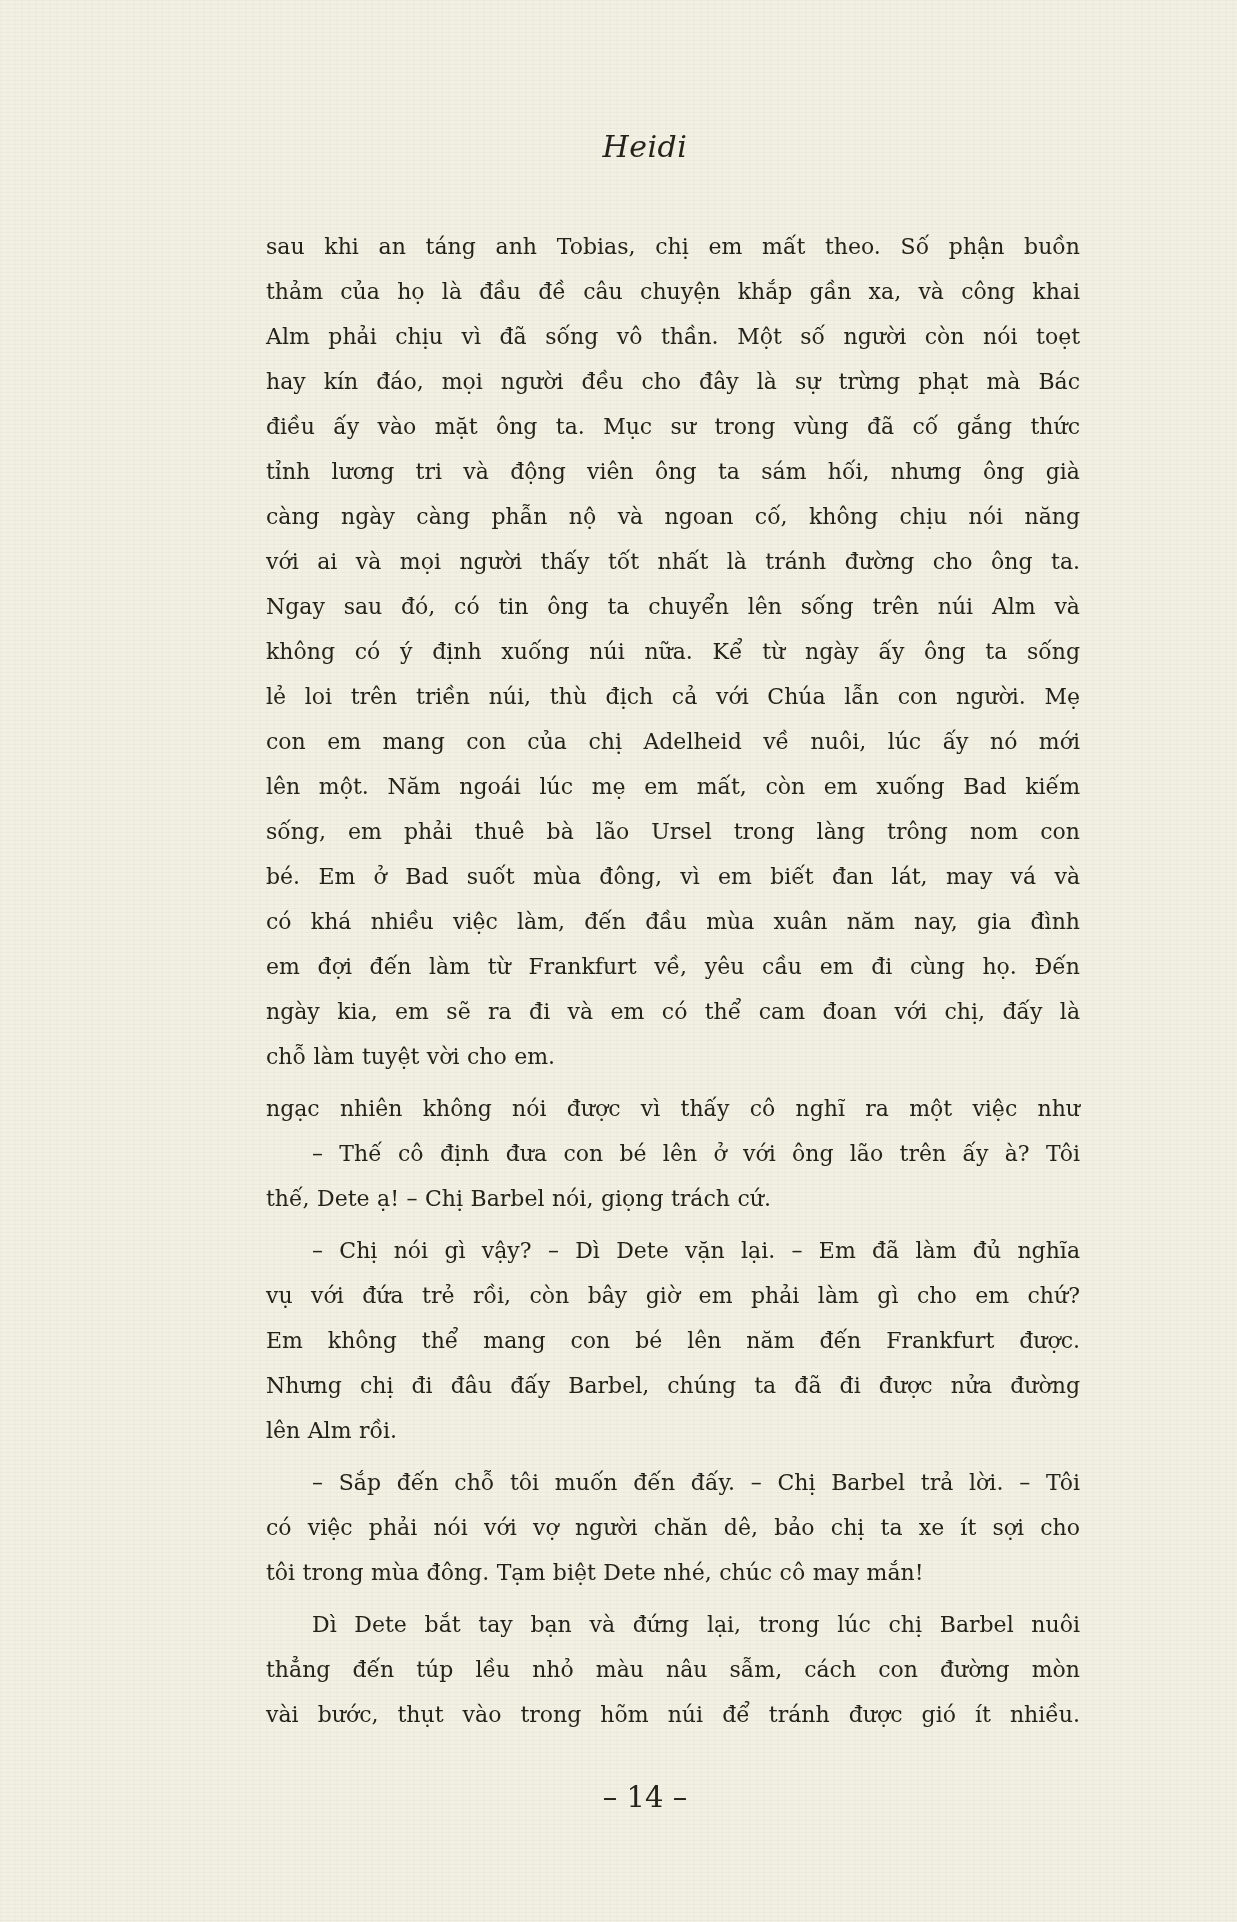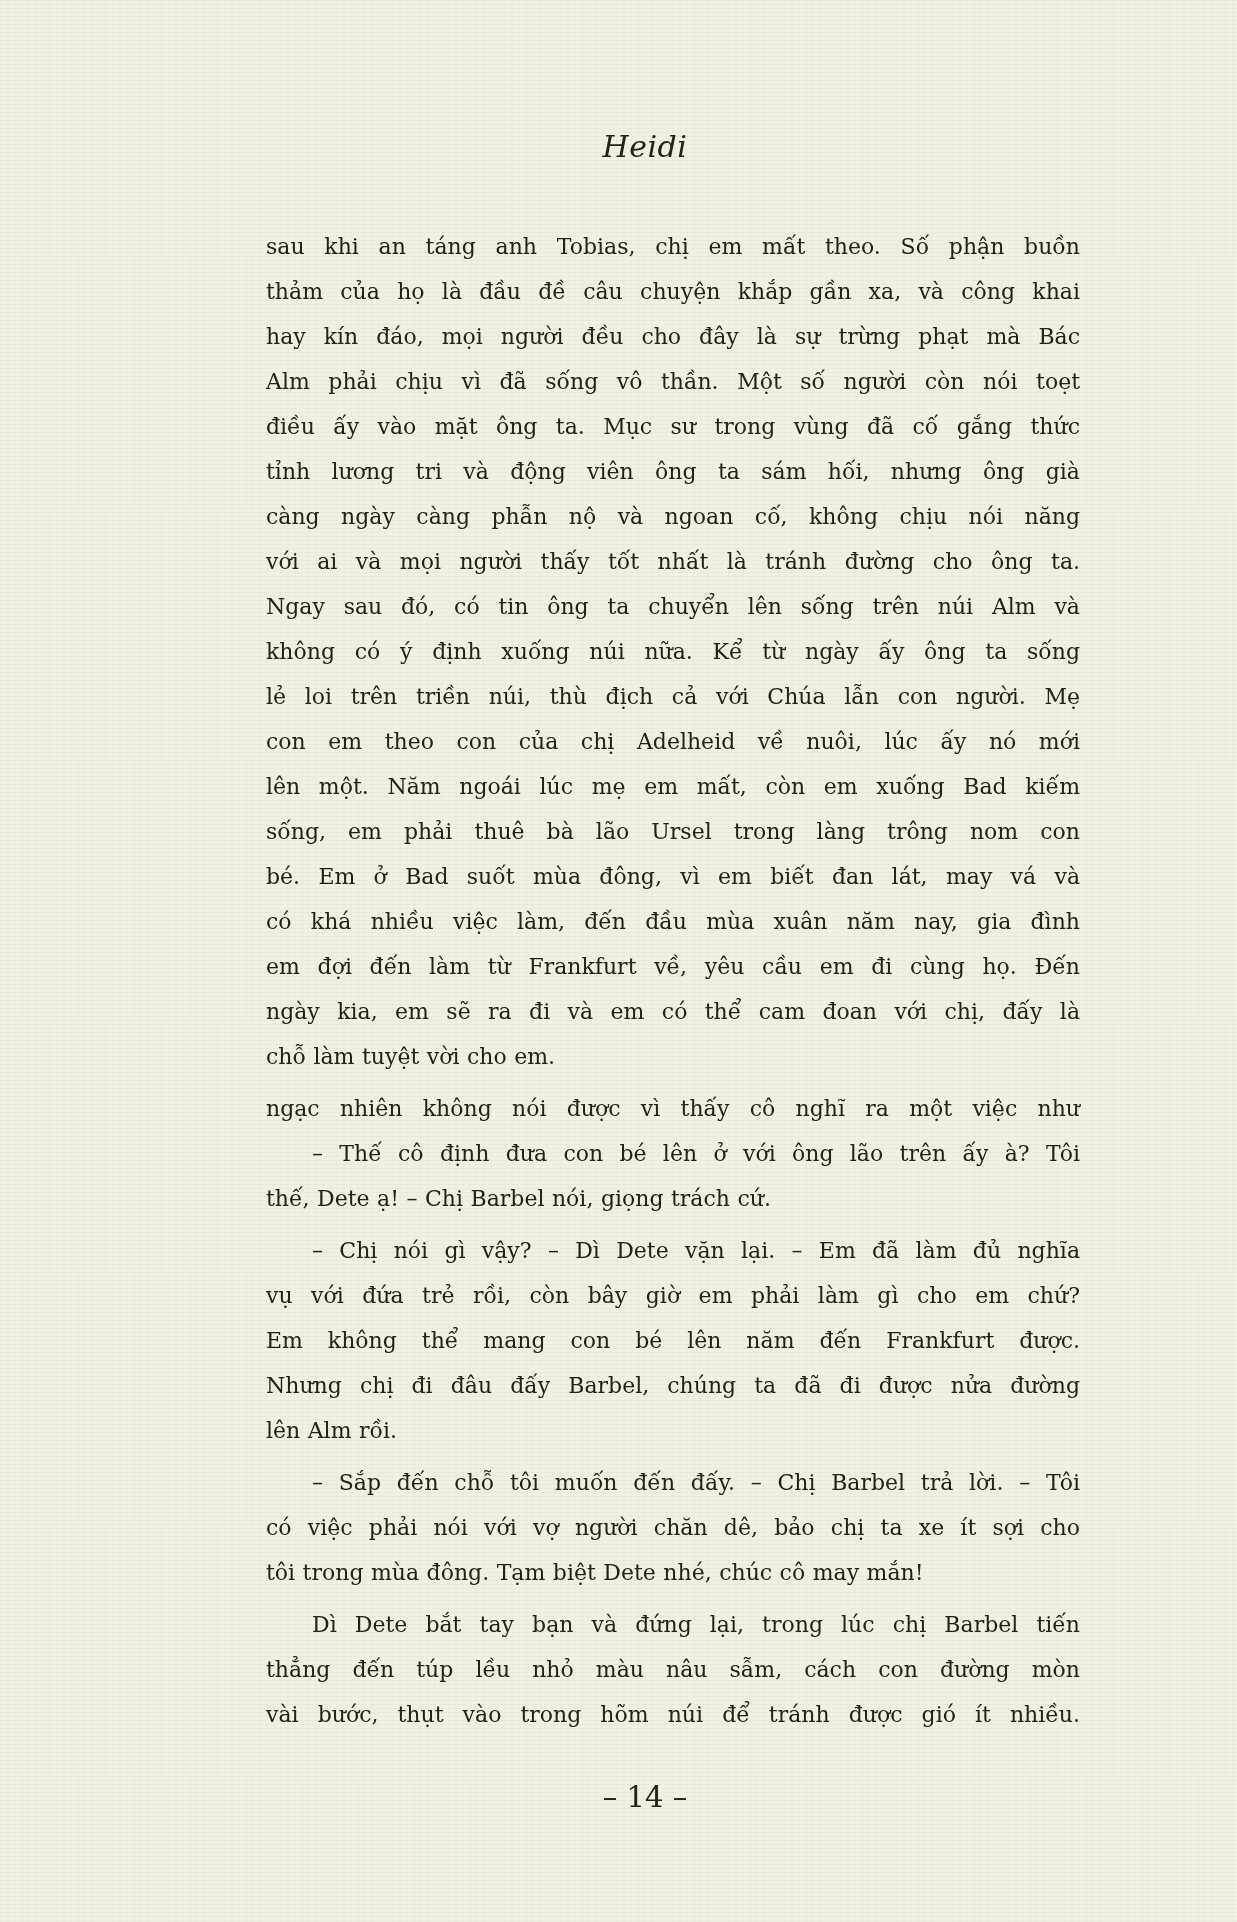--- a/index.html
+++ b/index.html
@@ -82,30 +82,30 @@
 </head>
 <body>
 
 <div class="page">
   <div class="running-head">Heidi</div>
 
   <div class="body-text">
       <div class="para">
         <div class="line">sau khi an táng anh Tobias, chị em mất theo. Số phận buồn</div>
         <div class="line">thảm của họ là đầu đề câu chuyện khắp gần xa, và công khai</div>
+        <div class="line">Alm phải chịu vì đã sống vô thần. Một số người còn nói toẹt</div>
         <div class="line">hay kín đáo, mọi người đều cho đây là sự trừng phạt mà Bác</div>
-        <div class="line">Alm phải chịu vì đã sống vô thần. Một số người còn nói toẹt</div>
         <div class="line">điều ấy vào mặt ông ta. Mục sư trong vùng đã cố gắng thức</div>
         <div class="line">tỉnh lương tri và động viên ông ta sám hối, nhưng ông già</div>
         <div class="line">càng ngày càng phẫn nộ và ngoan cố, không chịu nói năng</div>
         <div class="line">với ai và mọi người thấy tốt nhất là tránh đường cho ông ta.</div>
         <div class="line">Ngay sau đó, có tin ông ta chuyển lên sống trên núi Alm và</div>
         <div class="line">không có ý định xuống núi nữa. Kể từ ngày ấy ông ta sống</div>
         <div class="line">lẻ loi trên triền núi, thù địch cả với Chúa lẫn con người. Mẹ</div>
-        <div class="line">con em theo con của chị Adelheid về nuôi, lúc ấy nó mới</div>
+        <div class="line">con em mang con của chị Adelheid về nuôi, lúc ấy nó mới</div>
         <div class="line">lên một. Năm ngoái lúc mẹ em mất, còn em xuống Bad kiếm</div>
         <div class="line">sống, em phải thuê bà lão Ursel trong làng trông nom con</div>
         <div class="line">bé. Em ở Bad suốt mùa đông, vì em biết đan lát, may vá và</div>
         <div class="line">có khá nhiều việc làm, đến đầu mùa xuân năm nay, gia đình</div>
         <div class="line">em đợi đến làm từ Frankfurt về, yêu cầu em đi cùng họ. Đến</div>
         <div class="line">ngày kia, em sẽ ra đi và em có thể cam đoan với chị, đấy là</div>
         <div class="line flush">chỗ làm tuyệt vời cho em.</div>
       </div>
       <div class="para">
         <div class="line">ngạc nhiên không nói được vì thấy cô nghĩ ra một việc như</div>
@@ -118,20 +118,20 @@
         <div class="line">Em không thể mang con bé lên năm đến Frankfurt được.</div>
         <div class="line">Nhưng chị đi đâu đấy Barbel, chúng ta đã đi được nửa đường</div>
         <div class="line flush">lên Alm rồi.</div>
       </div>
       <div class="para">
         <div class="line indent">– Sắp đến chỗ tôi muốn đến đấy. – Chị Barbel trả lời. – Tôi</div>
         <div class="line">có việc phải nói với vợ người chăn dê, bảo chị ta xe ít sợi cho</div>
         <div class="line flush">tôi trong mùa đông. Tạm biệt Dete nhé, chúc cô may mắn!</div>
       </div>
       <div class="para">
-        <div class="line indent">Dì Dete bắt tay bạn và đứng lại, trong lúc chị Barbel tiến</div>
+        <div class="line indent">Dì Dete bắt tay bạn và đứng lại, trong lúc chị Barbel nuôi</div>
         <div class="line">thẳng đến túp lều nhỏ màu nâu sẫm, cách con đường mòn</div>
         <div class="line">vài bước, thụt vào trong hõm núi để tránh được gió ít nhiều.</div>
       </div>
     </div>
 
   <div class="folio">– 14 –</div>
 </div>
 
 </body></html>

